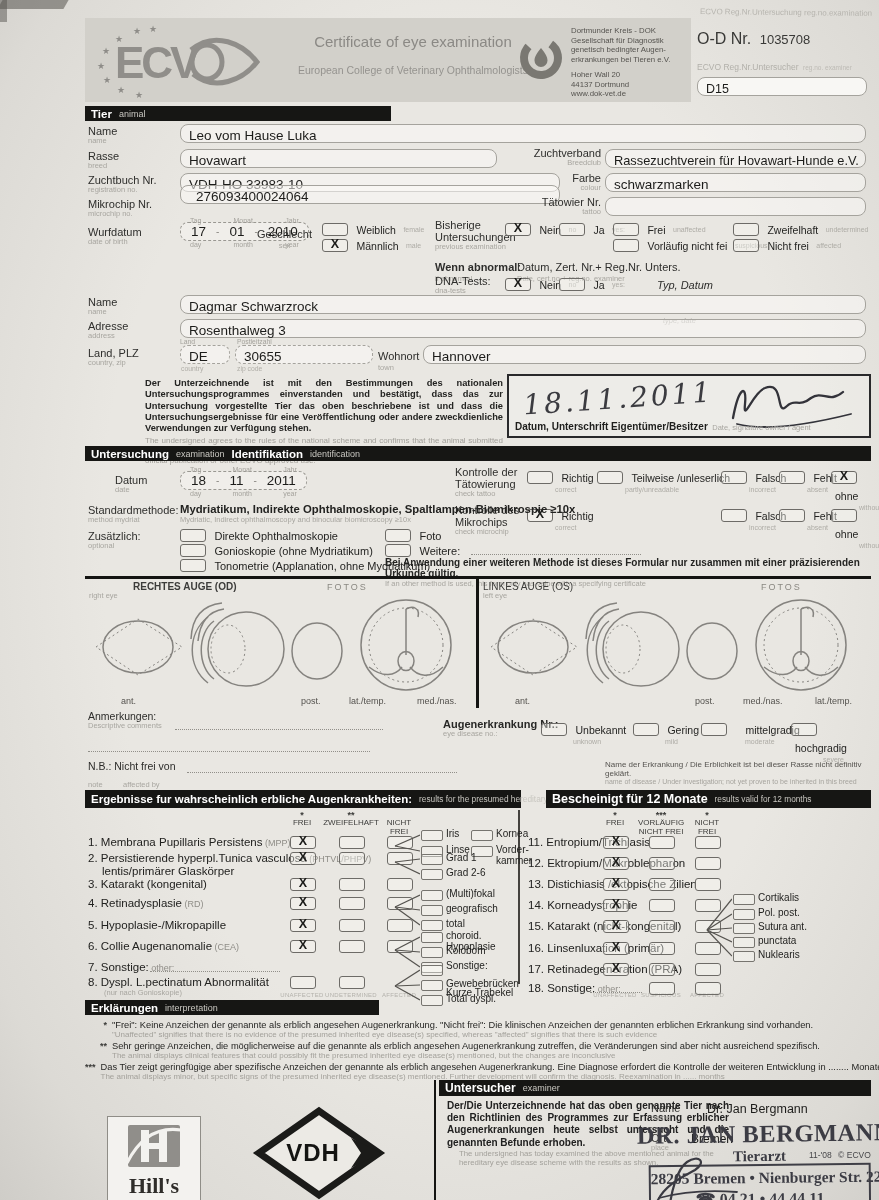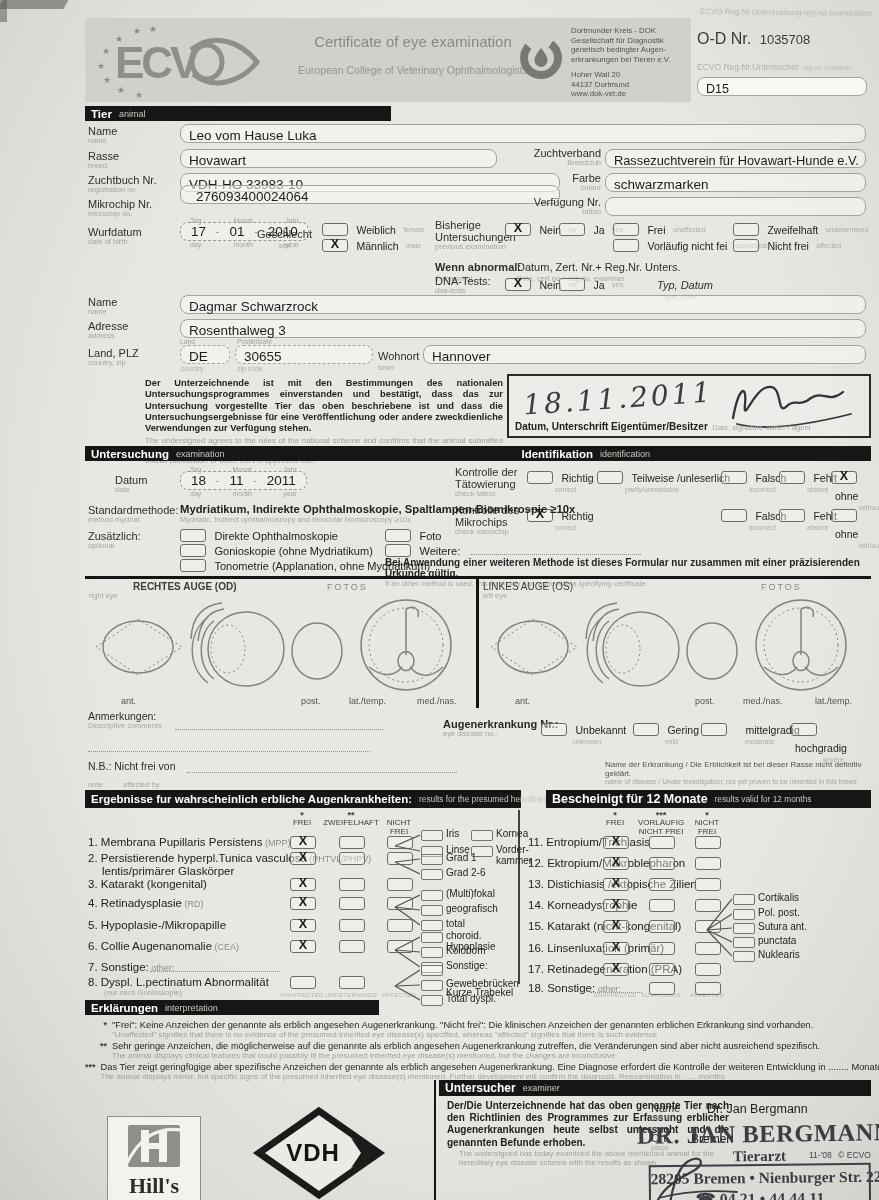--- a/index.html
+++ b/index.html
@@ -155,21 +155,21 @@
     </div>
 
     <div class="abs" style="left:3px;top:182px;">
       <div class="lbl">Mikrochip Nr.</div>
       <div class="sub">microchip no.</div>
     </div>
     <div class="inbox abs" style="left:95px;top:169px;width:380px;padding-left:15px;">
       <span class="val">276093400024064</span>
     </div>
     <div class="abs" style="left:430px;top:180px;width:86px;text-align:right;">
-      <div class="lbl">Verfügung Nr.</div>
+      <div class="lbl">Tätowier Nr.</div>
       <div class="sub">tattoo</div>
     </div>
     <div class="inbox abs" style="left:520px;top:181px;width:261px;">
       <span class="val"></span>
     </div>
 
     <div class="abs" style="left:3px;top:210px;">
       <div class="lbl">Wurfdatum</div>
       <div class="sub">date of birth</div>
     </div>
@@ -259,21 +259,21 @@
       <span class="cbl">Nein</span>
       <span class="cbs">no</span>
     </div>
     <div class="abs" style="left:474px;top:259px;">
       <span class="cb"></span>
       <span class="cbl">Ja</span>
       <span class="cbs">yes:</span>
     </div>
     <div class="abs" style="left:572px;top:259px;font-style:italic;">
       <span class="lbl">Typ, Datum</span>
-      <div class="sub" style="margin-left:6px;">type, date</div>
+      <div class="sub" style="margin-left:6px;margin-top:24px;">type, date</div>
     </div>
 
     <div class="abs" style="left:3px;top:280px;">
       <div class="lbl">Name</div>
       <div class="sub">name</div>
     </div>
     <div class="inbox abs" style="left:95px;top:279px;width:686px;">
       <span class="val">Dagmar Schwarzrock</span>
     </div>
     <div class="abs" style="left:3px;top:304px;">
@@ -318,21 +318,21 @@
       </svg>
       <div class="abs" style="left:6px;bottom:2px;white-space:nowrap;">
         <span style="font-size:10px;font-weight:bold;color:#1e1e1c;">Datum, Unterschrift Eigentümer/Besitzer</span>
         <span style="font-size:7.5px;color:#a8a6a0;">Date, signature owner / agent</span>
       </div>
     </div>
 
     <div class="bar" style="left:0;top:430px;width:786px;">
       <span class="b1">Untersuchung</span>
       <span class="b2">examination</span>
-      <span class="b1" style="margin-left:290px;">Identifikation</span>
+      <span class="b1" style="">Identifikation</span>
       <span class="b2">identification</span>
     </div>
 
     <div class="abs" style="left:0;top:448px;width:786px;height:100px;">
       <div class="abs" style="left:30px;top:10px;">
         <div class="lbl">Datum</div>
         <div class="sub">date</div>
       </div>
       <div class="dwrap abs" style="left:95px;top:2px;">
         <div class="dlabels">

